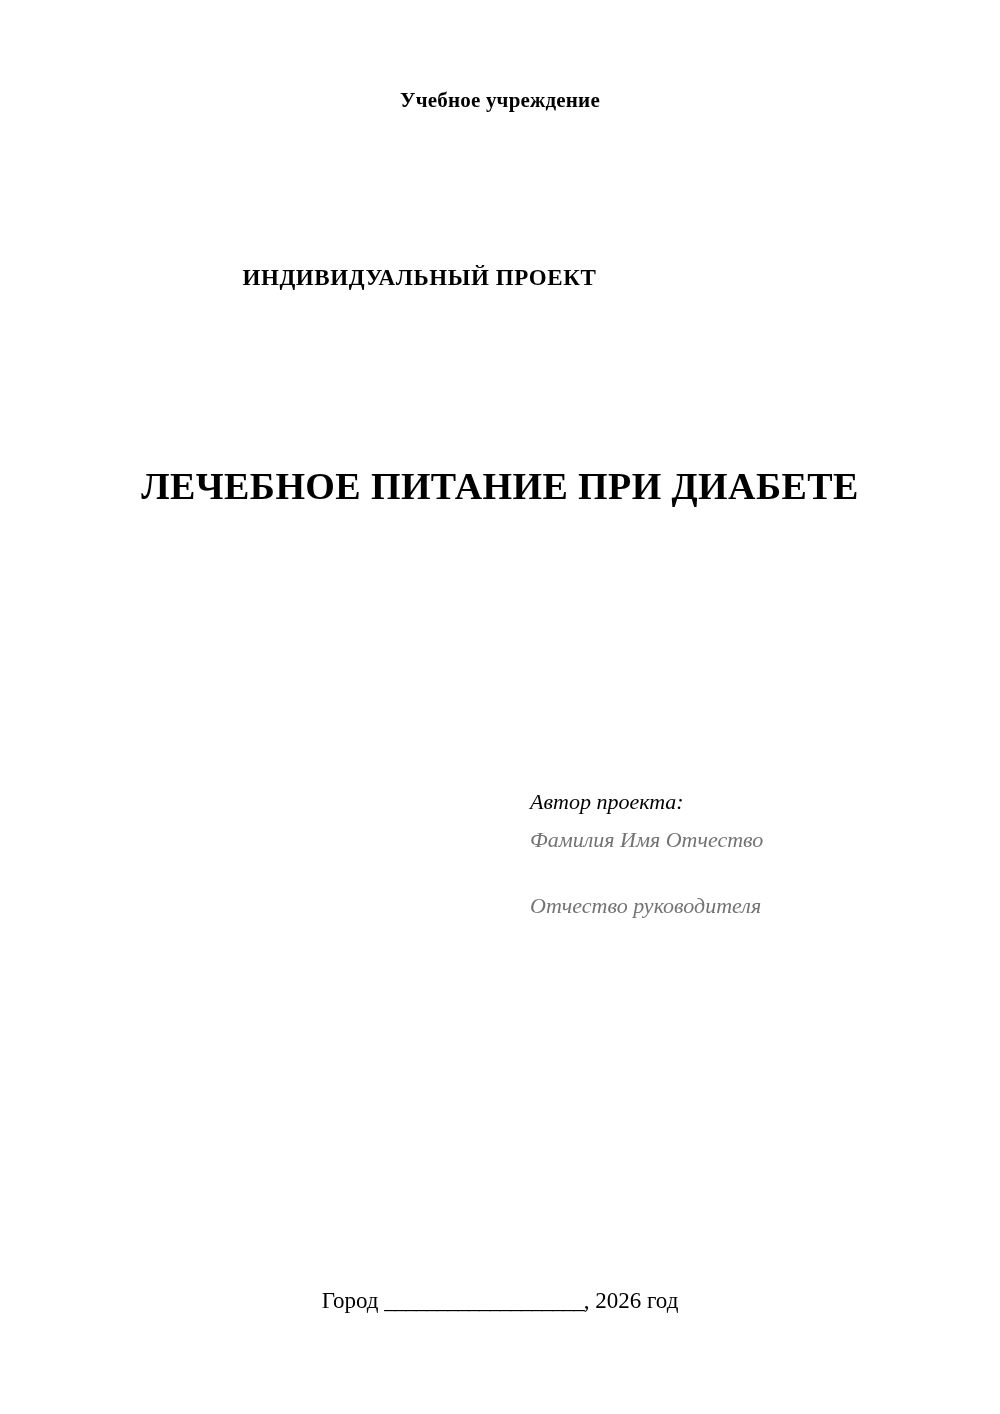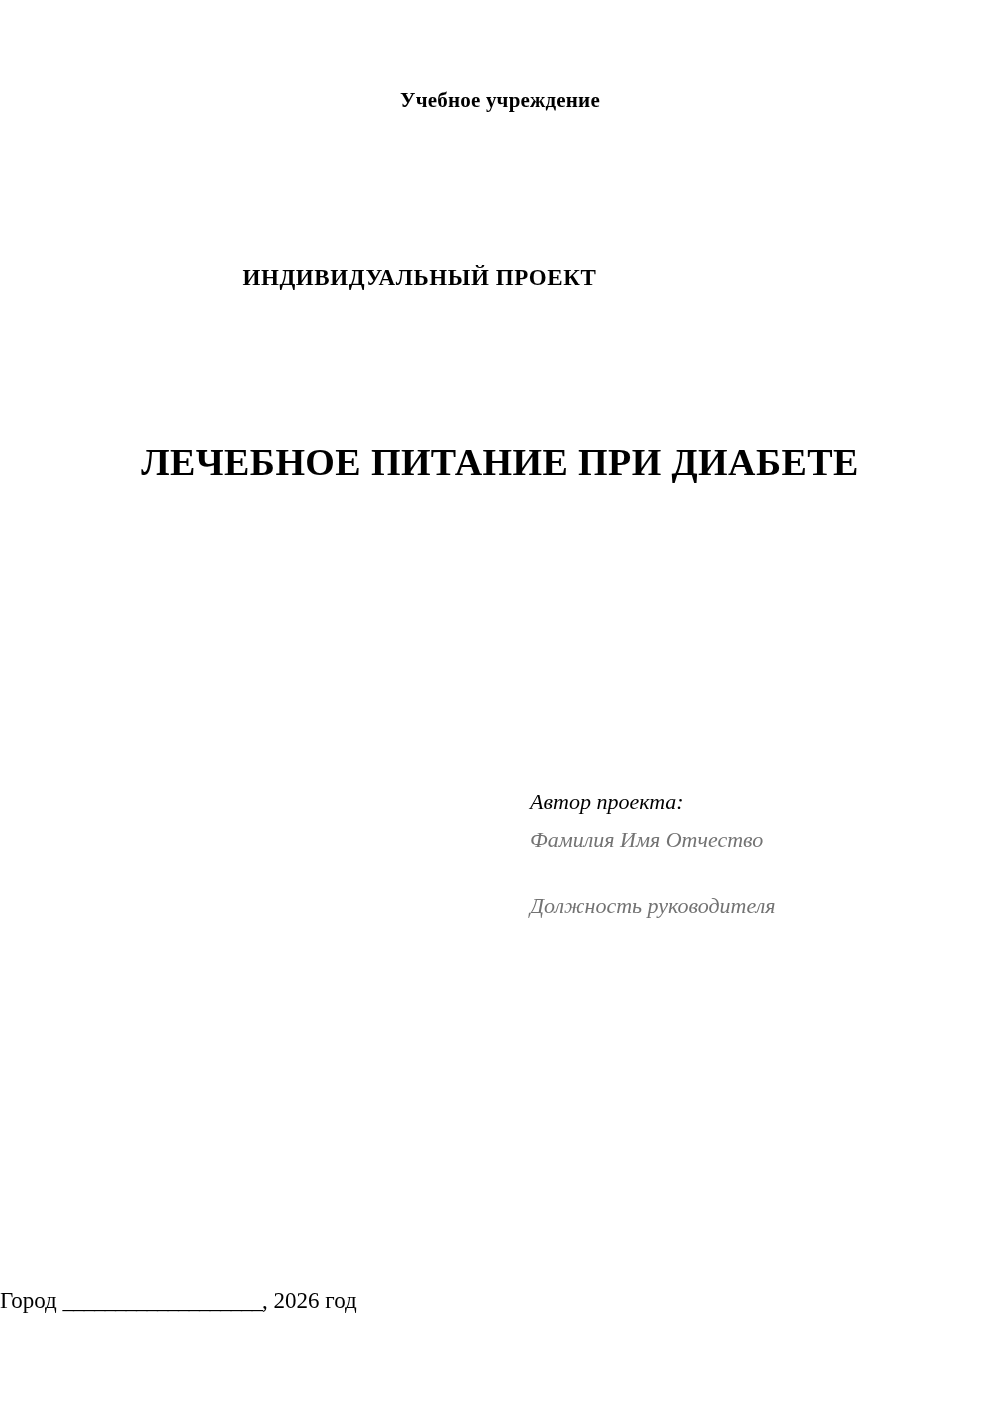--- a/index.html
+++ b/index.html
@@ -43,21 +43,21 @@
     width: 839px;
     text-align: center;
     font-size: 23px;
     font-weight: bold;
     letter-spacing: 0.6px;
   }
 
   
   .main-title {
     position: absolute;
-    top: 439px;
+    top: 463px;
     left: 60px;
     width: 880px;
     text-align: center;
     font-size: 38px;
     font-weight: bold;
     letter-spacing: 0.4px;
     line-height: 1.25;
   }
 
   
@@ -90,21 +90,21 @@
   .credits-label {
     margin-bottom: 6px;
   }
 
   
   .footer {
     position: absolute;
     top: 1288px;
     left: 0;
     width: 1000px;
-    text-align: left;
+    text-align: center;
     font-size: 23px;
   }
   .footer .blank {
     letter-spacing: -1px;
   }
 </style>
 </head>
 <body>
 
 <div class="page">
@@ -116,21 +116,21 @@
   <div class="main-title">ЛЕЧЕБНОЕ ПИТАНИЕ ПРИ ДИАБЕТЕ</div>
 
   <div class="credits">
 
     <div class="credits-group">
       <div class="credits-label">Автор проекта:</div>
       <div class="credits-value">Фамилия Имя Отчество</div>
     </div>
 
     <div class="credits-group">
-      <div class="credits-value">Должность руководителя</div>
+      <div class="credits-value">Отчество руководителя</div>
     </div>
 
   </div>
 
   <div class="footer">
     <span>Город </span><span class="blank">___________________</span><span>, 2026 год</span>
   </div>
 
 </div>
 

